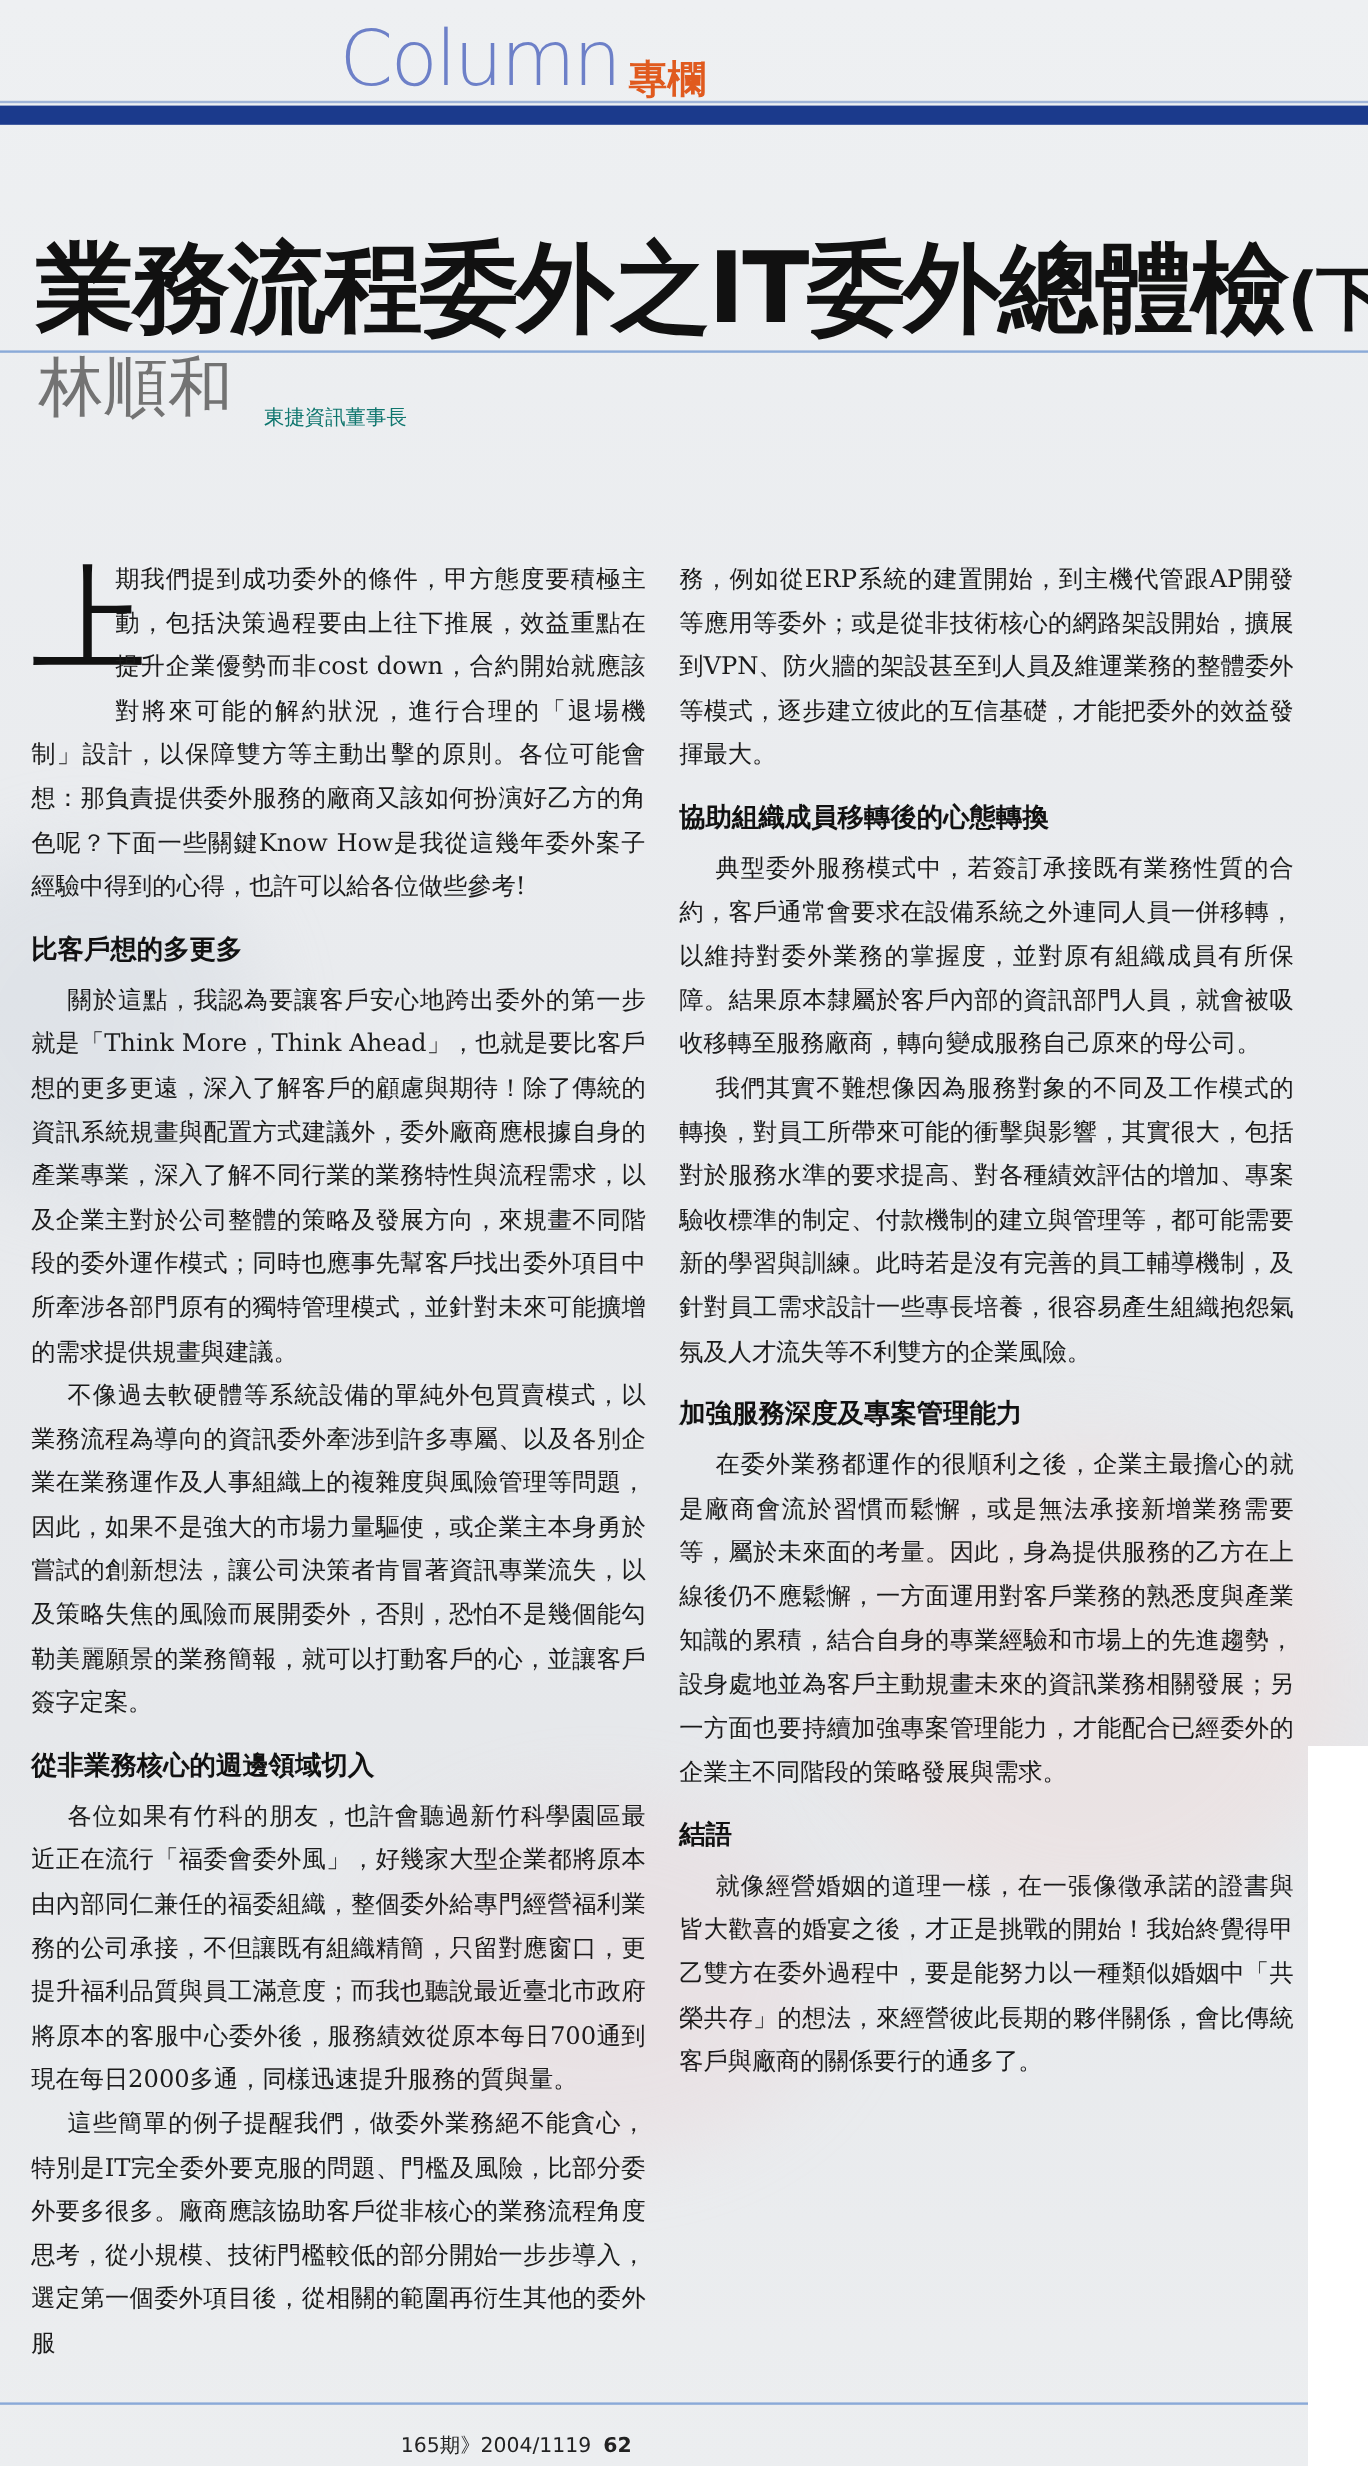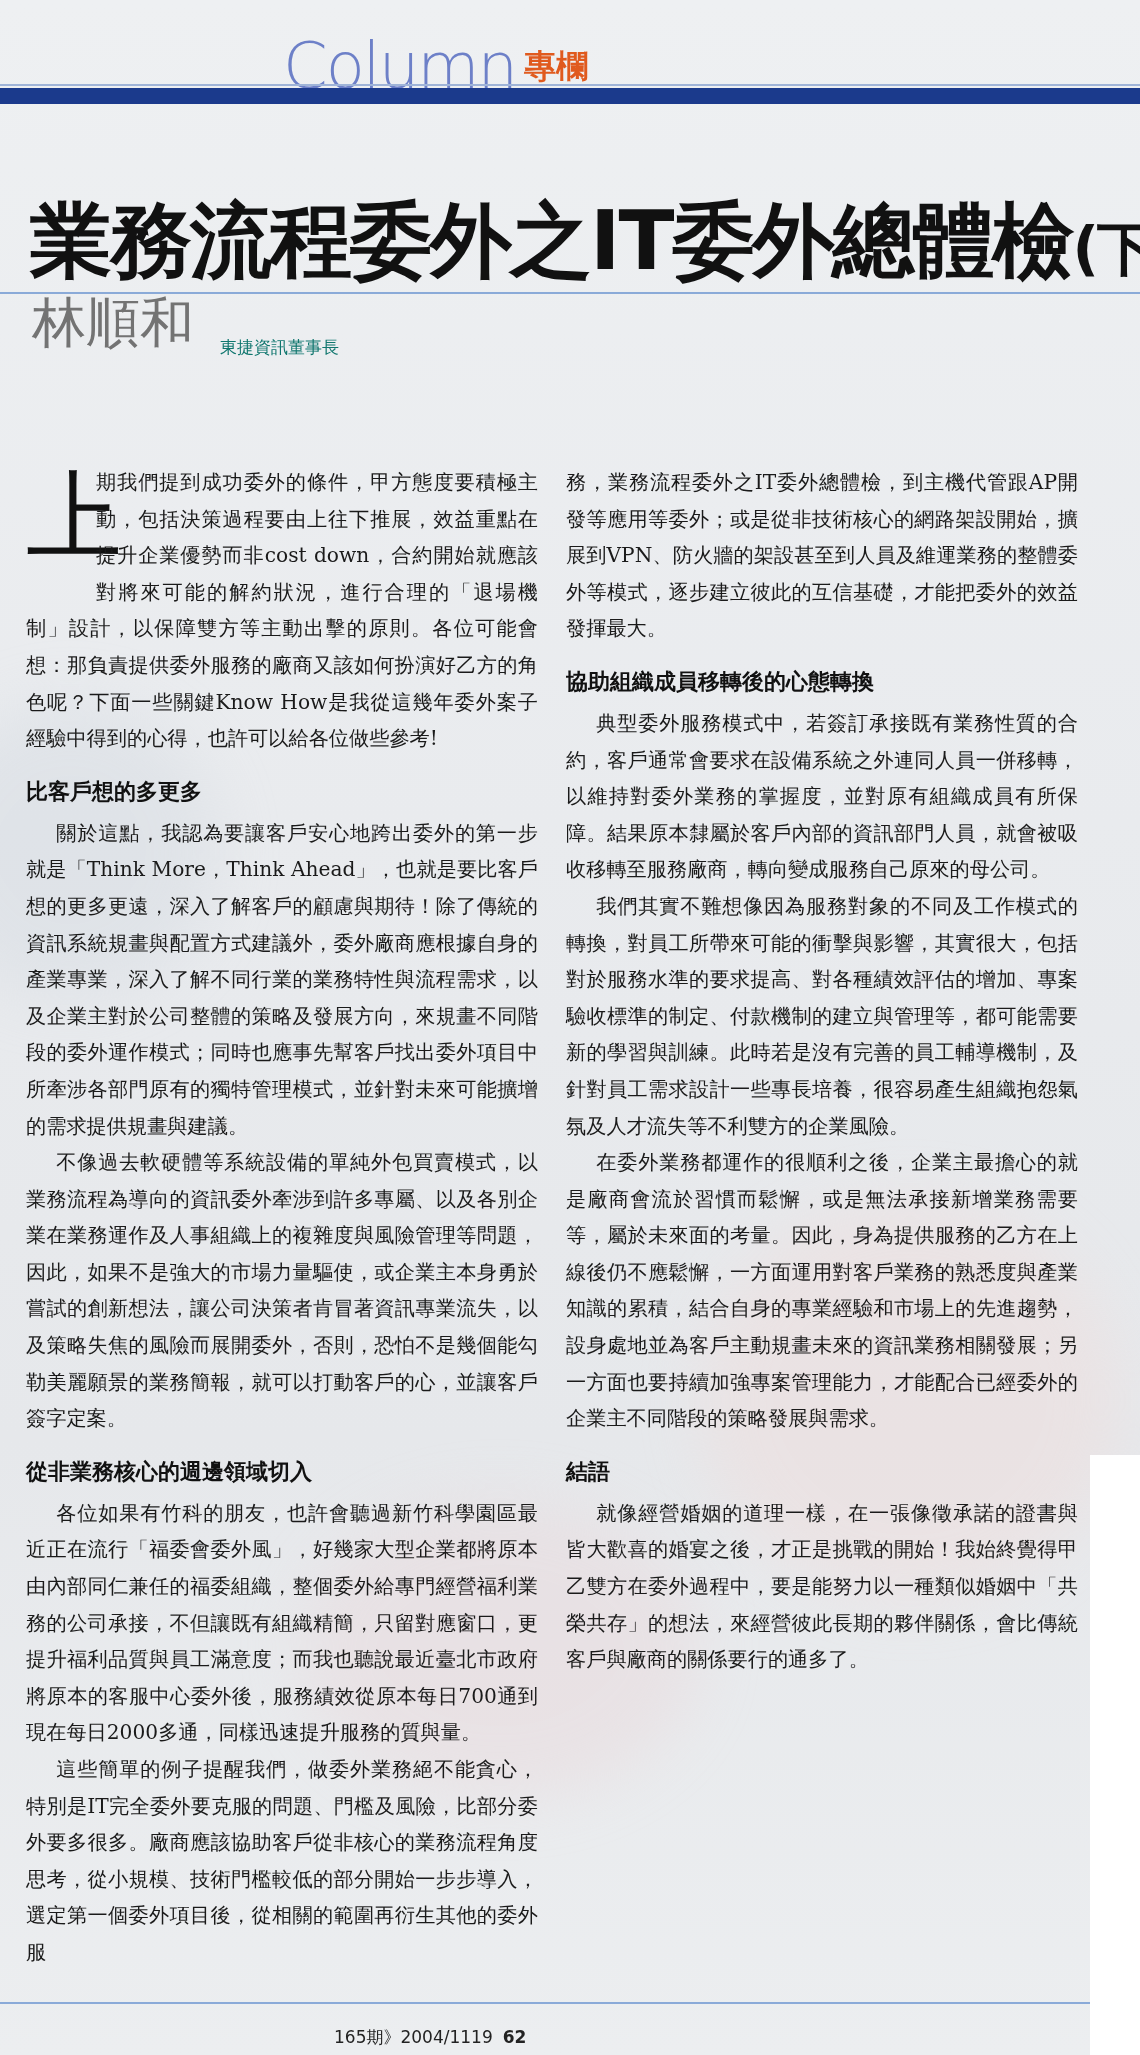--- a/index.html
+++ b/index.html
@@ -6,21 +6,21 @@
     body {
       width: 1140px; height: 2055px; position: relative; overflow: hidden;
       background: linear-gradient(180deg, #eef0f2 0%, #e9ebee 40%, #e6e8eb 70%, #eceef0 100%);
       font-family: "DejaVu Serif", "Liberation Serif", serif;
       color: #1a1a1a;
     }
     .bg-smudge { position: absolute; border-radius: 50%; filter: blur(30px); opacity: 0.35; }
     .header-bar { position: absolute; left: 0; top: 88px; width: 1140px; height: 16px; background: #1b3a8c; }
     .header-bar-thin { position: absolute; left: 0; top: 84px; width: 1140px; height: 2px; background: #9fb4d8; }
     .column-word {
-      position: absolute; left: 283px; top: 34px;
+      position: absolute; left: 283px; top: 18px;
       font-family: "DejaVu Sans", sans-serif; font-weight: 300; font-size: 64px;
       color: #6d80c8; letter-spacing: -2px; line-height: 1;
     }
     .column-zh {
       position: absolute; left: 524px; top: 50px;
       font-family: "DejaVu Sans", sans-serif; font-weight: bold; font-size: 32px;
       color: #e05a1e; line-height: 1; text-align: center;
     }
     .title {
       position: absolute; left: 30px; top: 200px;
@@ -85,24 +85,25 @@
   </p>
   <h3>比客戶想的多更多</h3>
   <p>關於這點，我認為要讓客戶安心地跨出委外的第一步就是「Think More，Think Ahead」，也就是要比客戶想的更多更遠，深入了解客戶的顧慮與期待！除了傳統的資訊系統規畫與配置方式建議外，委外廠商應根據自身的產業專業，深入了解不同行業的業務特性與流程需求，以及企業主對於公司整體的策略及發展方向，來規畫不同階段的委外運作模式；同時也應事先幫客戶找出委外項目中所牽涉各部門原有的獨特管理模式，並針對未來可能擴增的需求提供規畫與建議。</p>
   <p>不像過去軟硬體等系統設備的單純外包買賣模式，以業務流程為導向的資訊委外牽涉到許多專屬、以及各別企業在業務運作及人事組織上的複雜度與風險管理等問題，因此，如果不是強大的市場力量驅使，或企業主本身勇於嘗試的創新想法，讓公司決策者肯冒著資訊專業流失，以及策略失焦的風險而展開委外，否則，恐怕不是幾個能勾勒美麗願景的業務簡報，就可以打動客戶的心，並讓客戶簽字定案。</p>
   <h3>從非業務核心的週邊領域切入</h3>
   <p>各位如果有竹科的朋友，也許會聽過新竹科學園區最近正在流行「福委會委外風」，好幾家大型企業都將原本由內部同仁兼任的福委組織，整個委外給專門經營福利業務的公司承接，不但讓既有組織精簡，只留對應窗口，更提升福利品質與員工滿意度；而我也聽說最近臺北市政府將原本的客服中心委外後，服務績效從原本每日700通到現在每日2000多通，同樣迅速提升服務的質與量。</p>
   <p>這些簡單的例子提醒我們，做委外業務絕不能貪心，特別是IT完全委外要克服的問題、門檻及風險，比部分委外要多很多。廠商應該協助客戶從非核心的業務流程角度思考，從小規模、技術門檻較低的部分開始一步步導入，選定第一個委外項目後，從相關的範圍再衍生其他的委外服</p>
 </div>
 
 <div class="col col-right">
-  <p class="first">務，業務流程委外之IT委外總體檢，到主機代管跟AP開發等應用等委外；或是從非技術核心的網路架設開始，擴展到VPN、防火牆的架設甚至到人員及維運業務的整體委外等模式，逐步建立彼此的互信基礎，才能把委外的效益發揮最大。</p>
+  <p class="first">務，例如從ERP系統的建置開始，到主機代管跟AP開發等應用等委外；或是從非技術核心的網路架設開始，擴展到VPN、防火牆的架設甚至到人員及維運業務的整體委外等模式，逐步建立彼此的互信基礎，才能把委外的效益發揮最大。</p>
   <h3>協助組織成員移轉後的心態轉換</h3>
   <p>典型委外服務模式中，若簽訂承接既有業務性質的合約，客戶通常會要求在設備系統之外連同人員一併移轉，以維持對委外業務的掌握度，並對原有組織成員有所保障。結果原本隸屬於客戶內部的資訊部門人員，就會被吸收移轉至服務廠商，轉向變成服務自己原來的母公司。</p>
   <p>我們其實不難想像因為服務對象的不同及工作模式的轉換，對員工所帶來可能的衝擊與影響，其實很大，包括對於服務水準的要求提高、對各種績效評估的增加、專案驗收標準的制定、付款機制的建立與管理等，都可能需要新的學習與訓練。此時若是沒有完善的員工輔導機制，及針對員工需求設計一些專長培養，很容易產生組織抱怨氣氛及人才流失等不利雙方的企業風險。</p>
+  <h3>加強服務深度及專案管理能力</h3>
   <p>在委外業務都運作的很順利之後，企業主最擔心的就是廠商會流於習慣而鬆懈，或是無法承接新增業務需要等，屬於未來面的考量。因此，身為提供服務的乙方在上線後仍不應鬆懈，一方面運用對客戶業務的熟悉度與產業知識的累積，結合自身的專業經驗和市場上的先進趨勢，設身處地並為客戶主動規畫未來的資訊業務相關發展；另一方面也要持續加強專案管理能力，才能配合已經委外的企業主不同階段的策略發展與需求。</p>
   <h3>結語</h3>
   <p>就像經營婚姻的道理一樣，在一張像徵承諾的證書與皆大歡喜的婚宴之後，才正是挑戰的開始！我始終覺得甲乙雙方在委外過程中，要是能努力以一種類似婚姻中「共榮共存」的想法，來經營彼此長期的夥伴關係，會比傳統客戶與廠商的關係要行的通多了。</p>
 </div>
 
 <div class="right-white"></div>
 <div class="footer-rule"></div>
 <div class="footer">
   <span>165期》2004/1119</span><span class="pg">62</span>
 </div>

